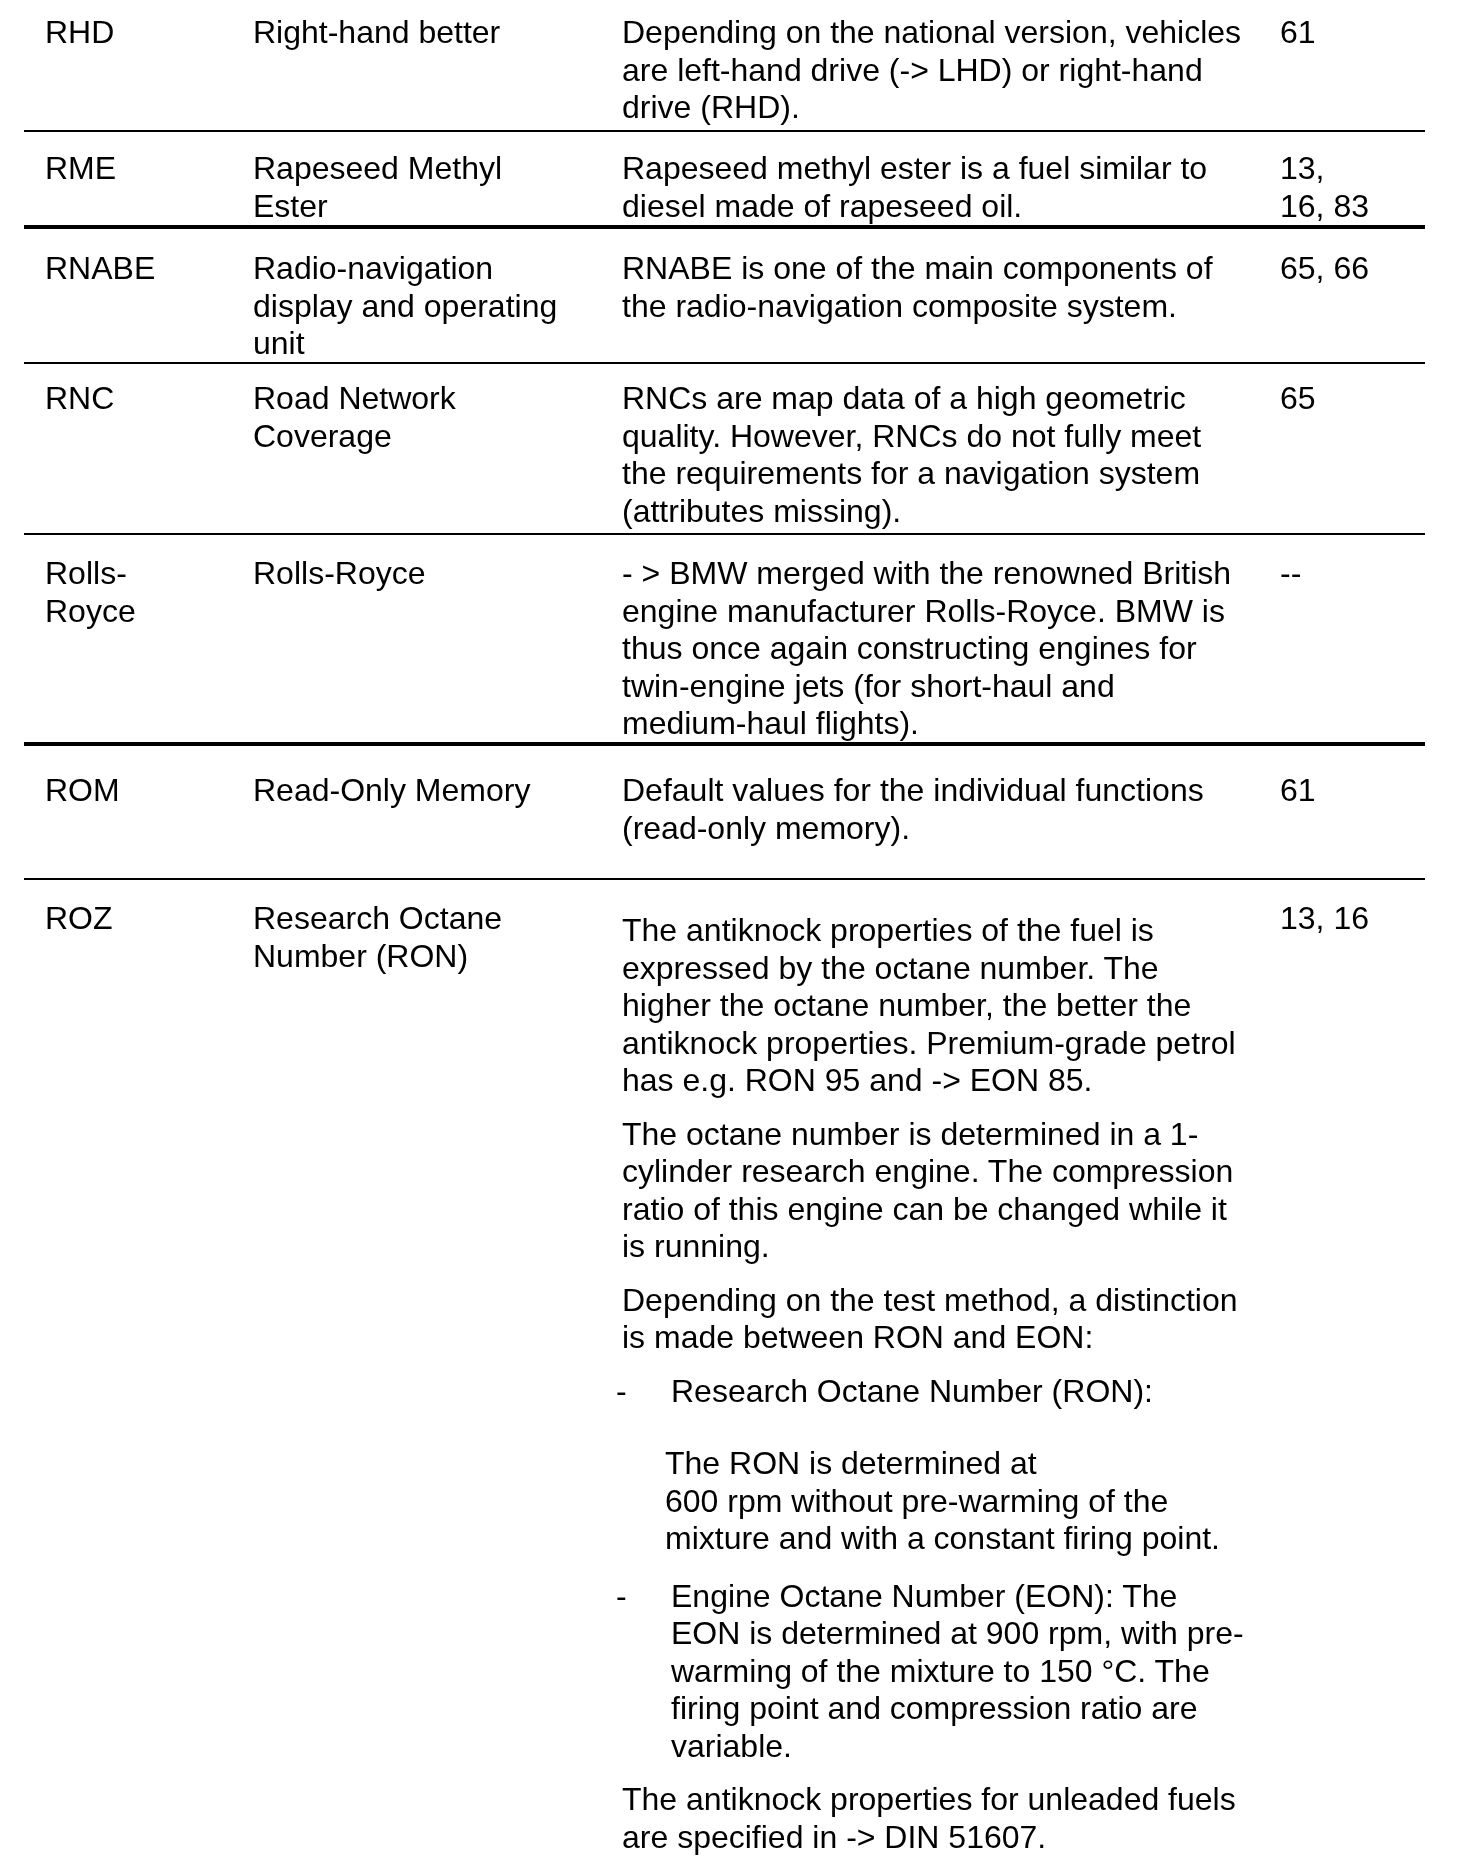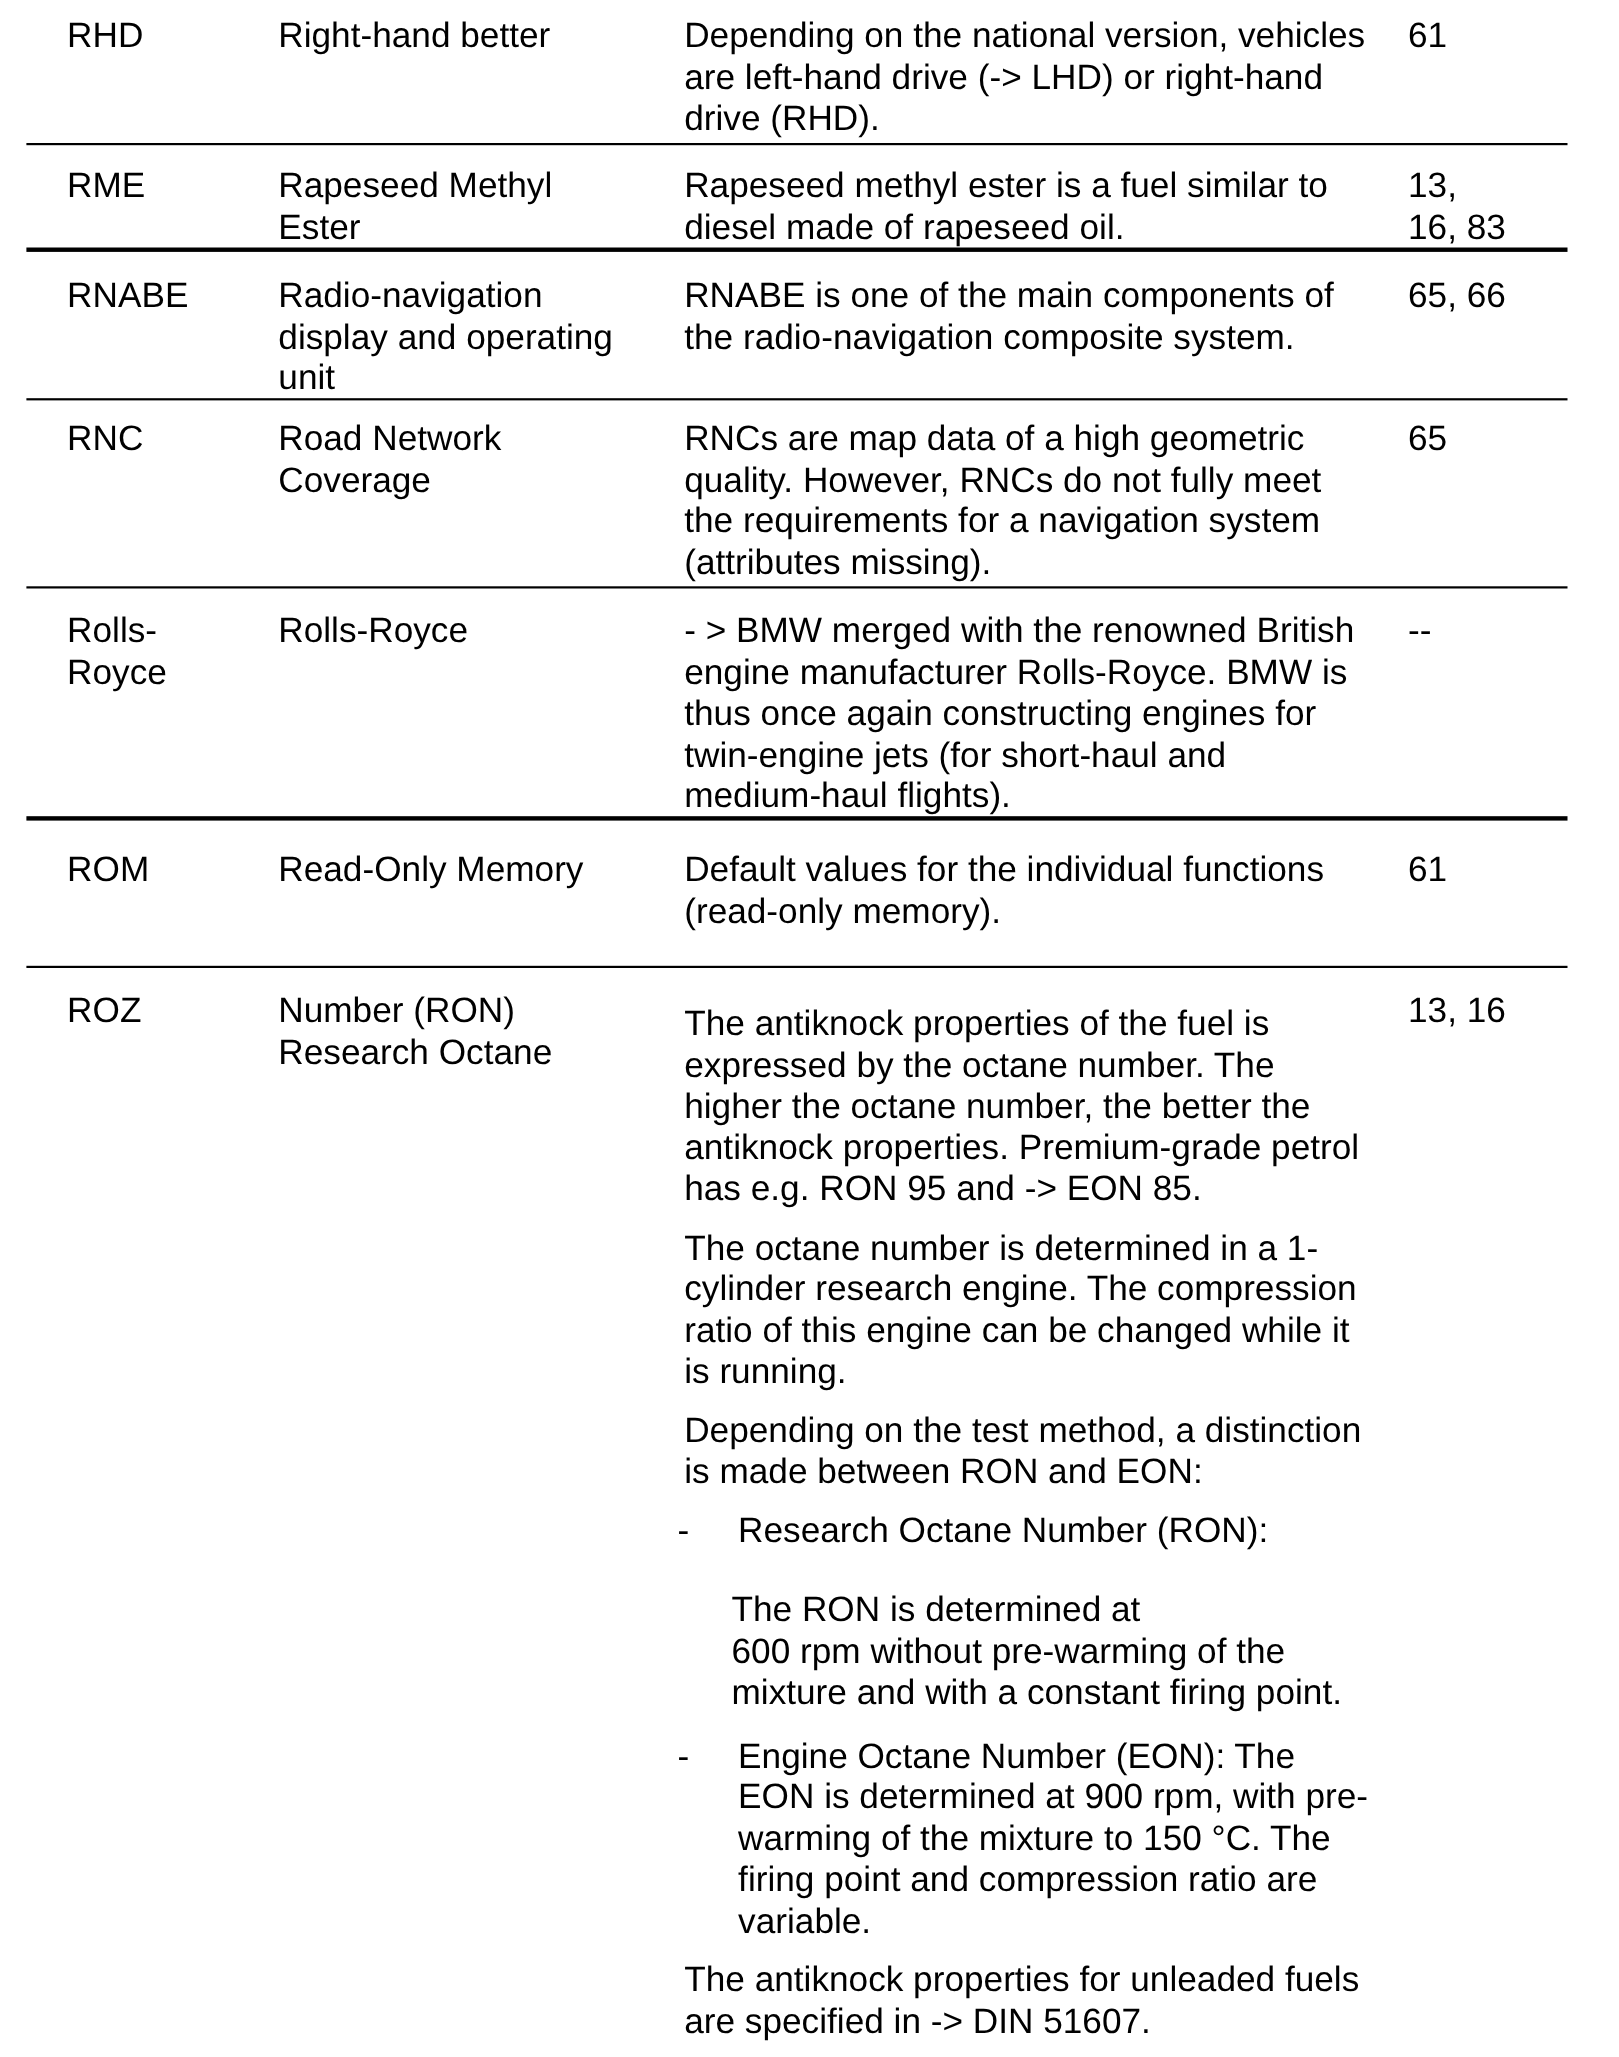--- a/index.html
+++ b/index.html
@@ -6,21 +6,21 @@
   body {
     width: 1472px; height: 1870px; position: relative; overflow: hidden;
     font-family: "Liberation Sans", sans-serif; color: #000000;
     font-size: 32px; line-height: 37.5px;
   }
   .rule { position: absolute; left: 24px; width: 1401px; background: #000; }
   .rule.thin { height: 2px; }
   .rule.thick { height: 4px; }
   .row { position: absolute; left: 0; width: 1472px; }
   .cell { position: absolute; top: 0; }
-  .c-abbr { left: 61px; width: 200px; }
+  .c-abbr { left: 45px; width: 200px; }
   .c-full { left: 253px; width: 360px; }
   .c-desc { left: 622px; width: 680px; }
   .c-num  { left: 1280px; width: 130px; }
   .line { display: block; white-space: nowrap; }
   .para { display: block; margin-top: 16px; }
   .para:first-child { margin-top: 12px; }
   .bullet { position: relative; display: block; margin-top: 16px; margin-left: -6px; }
   .bullet .dash { position: absolute; left: 0; top: 0; }
   .bullet .btext { display: block; margin-left: 55px; }
   .sub { display: block; margin-left: 49px; margin-top: 35px; }
@@ -141,22 +141,22 @@
   <div class="cell c-num">
     <span class="line">61</span>
   </div>
 </div>
 
 <div class="row" style="top:900px;">
   <div class="cell c-abbr">
     <span class="line">ROZ</span>
   </div>
   <div class="cell c-full">
+    <span class="line">Research Octane</span>
     <span class="line">Number (RON)</span>
-    <span class="line">Research Octane</span>
   </div>
   <div class="cell c-desc">
     <div class="para">
       <span class="line">The antiknock properties of the fuel is</span>
       <span class="line">expressed by the octane number. The</span>
       <span class="line">higher the octane number, the better the</span>
       <span class="line">antiknock properties. Premium-grade petrol</span>
       <span class="line">has e.g. RON 95 and -&gt; EON 85.</span>
     </div>
     <div class="para">

